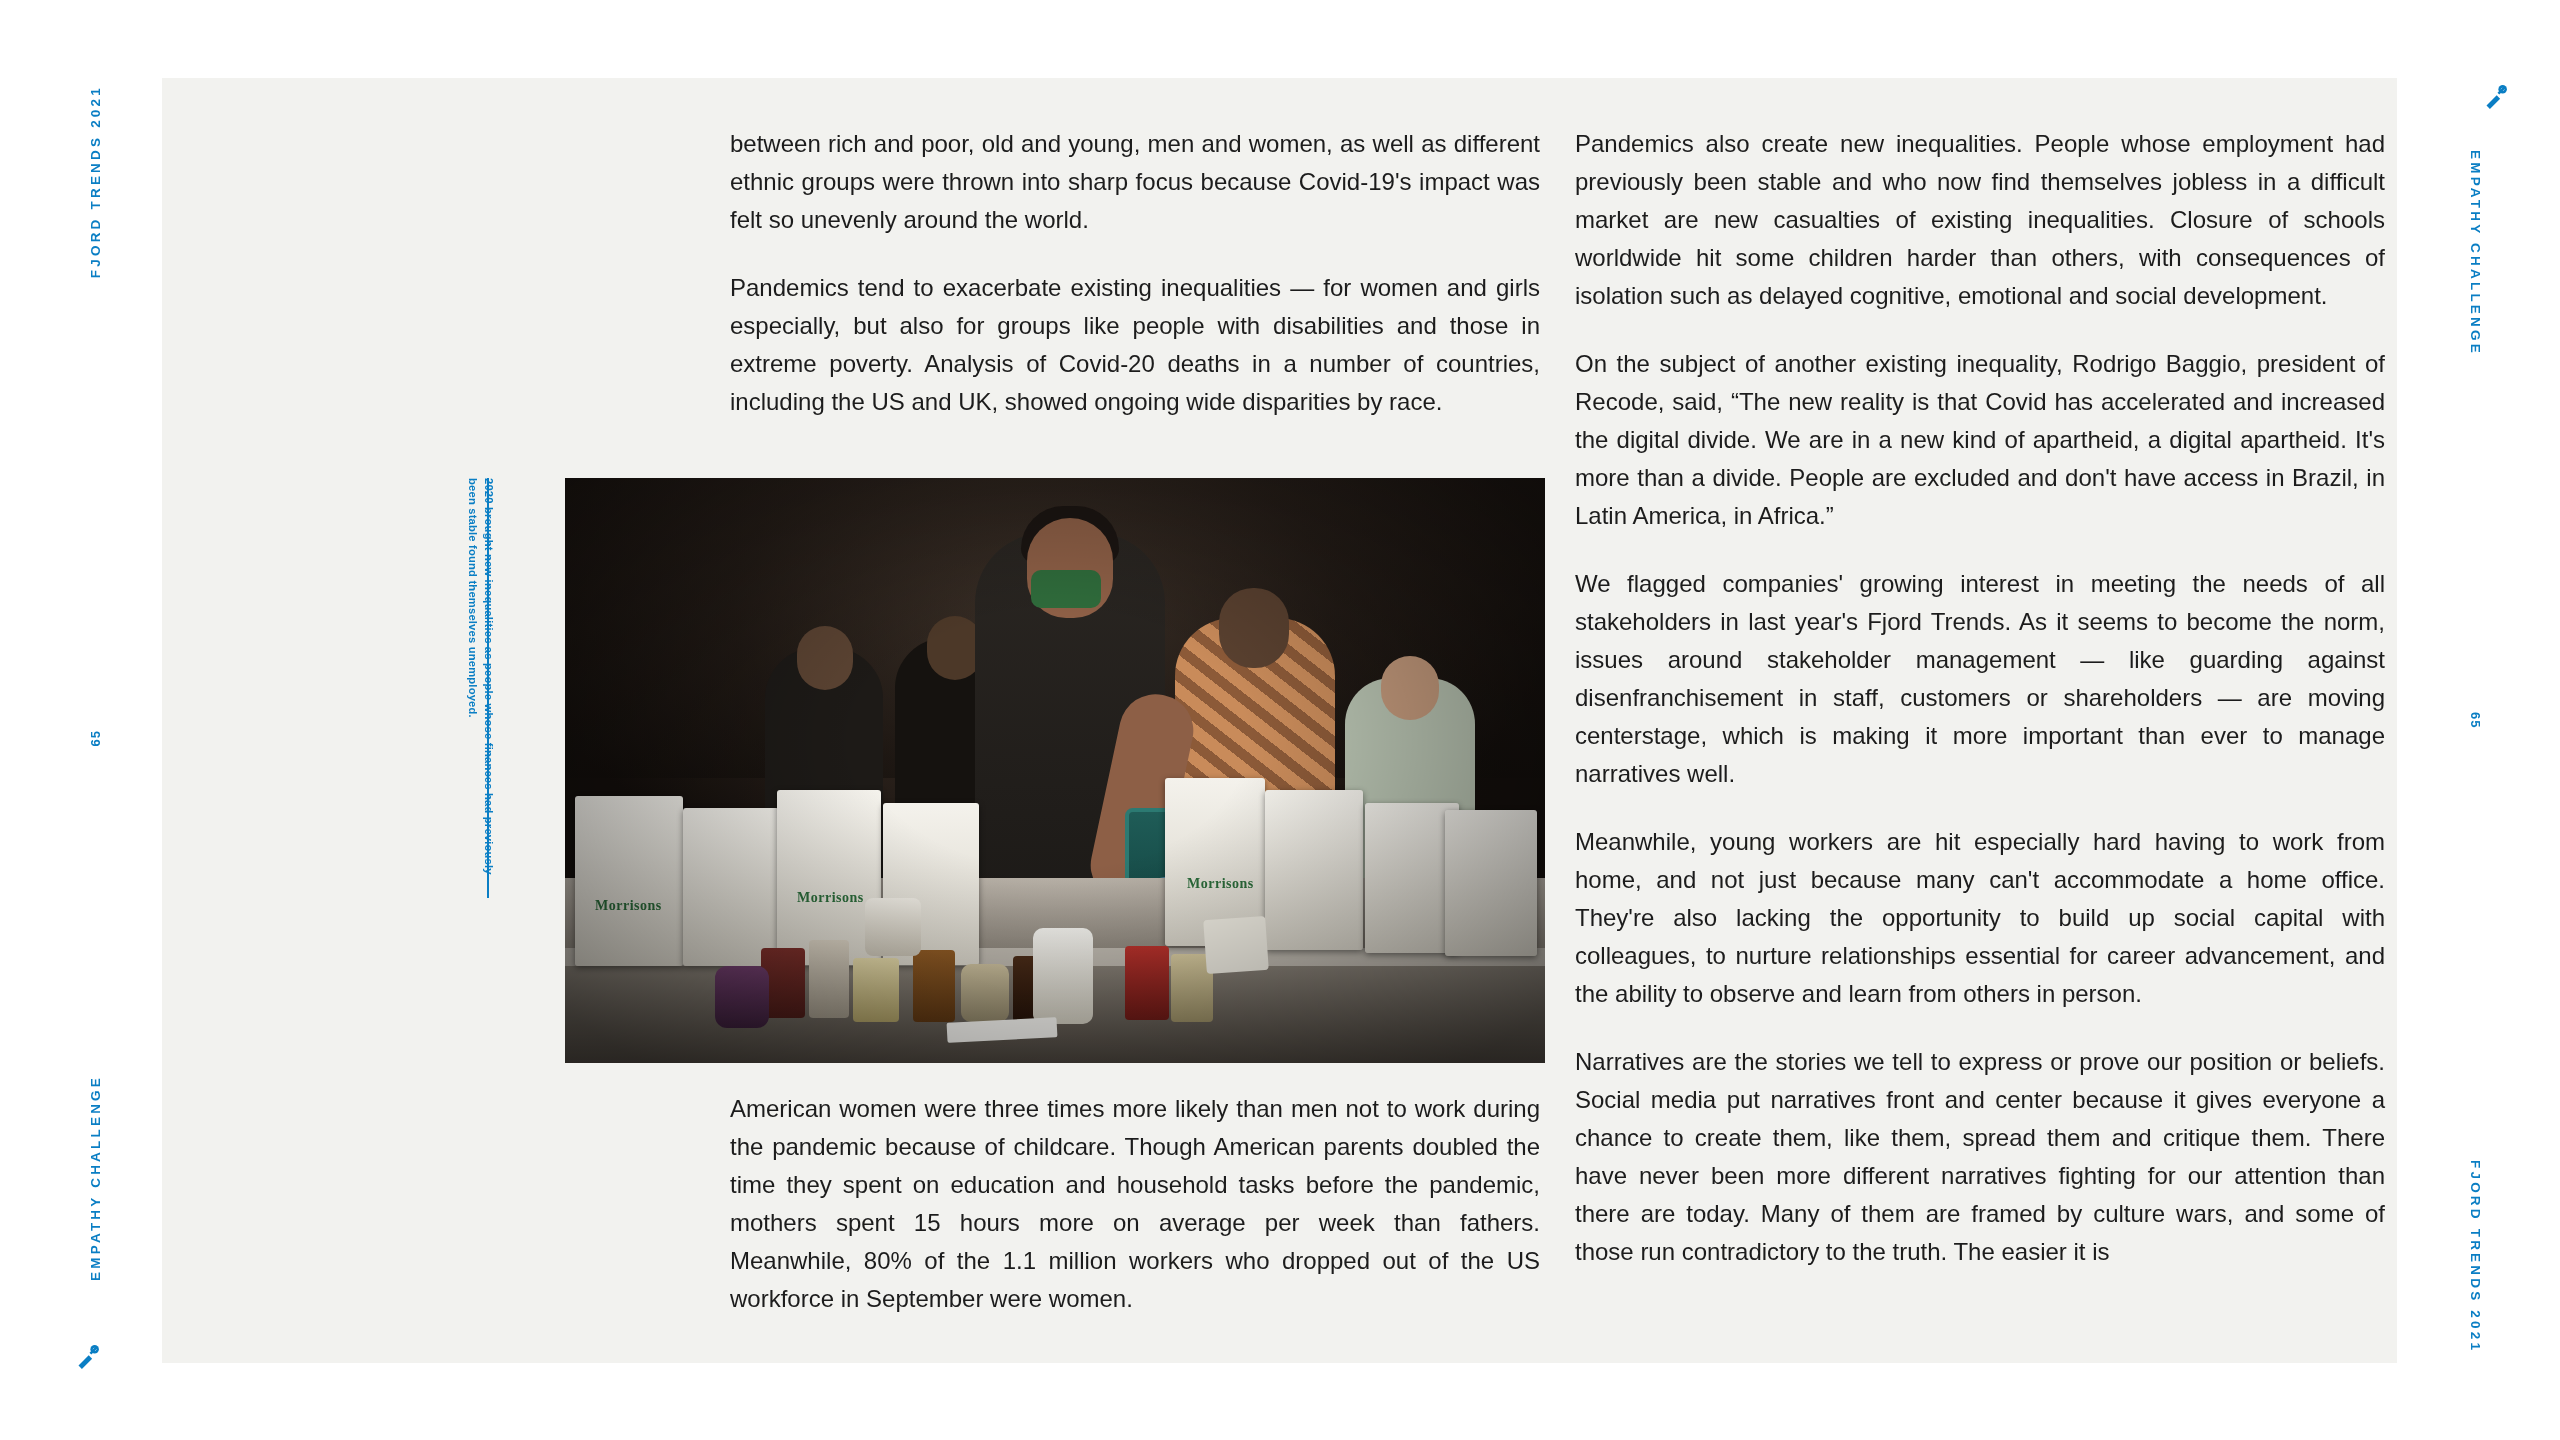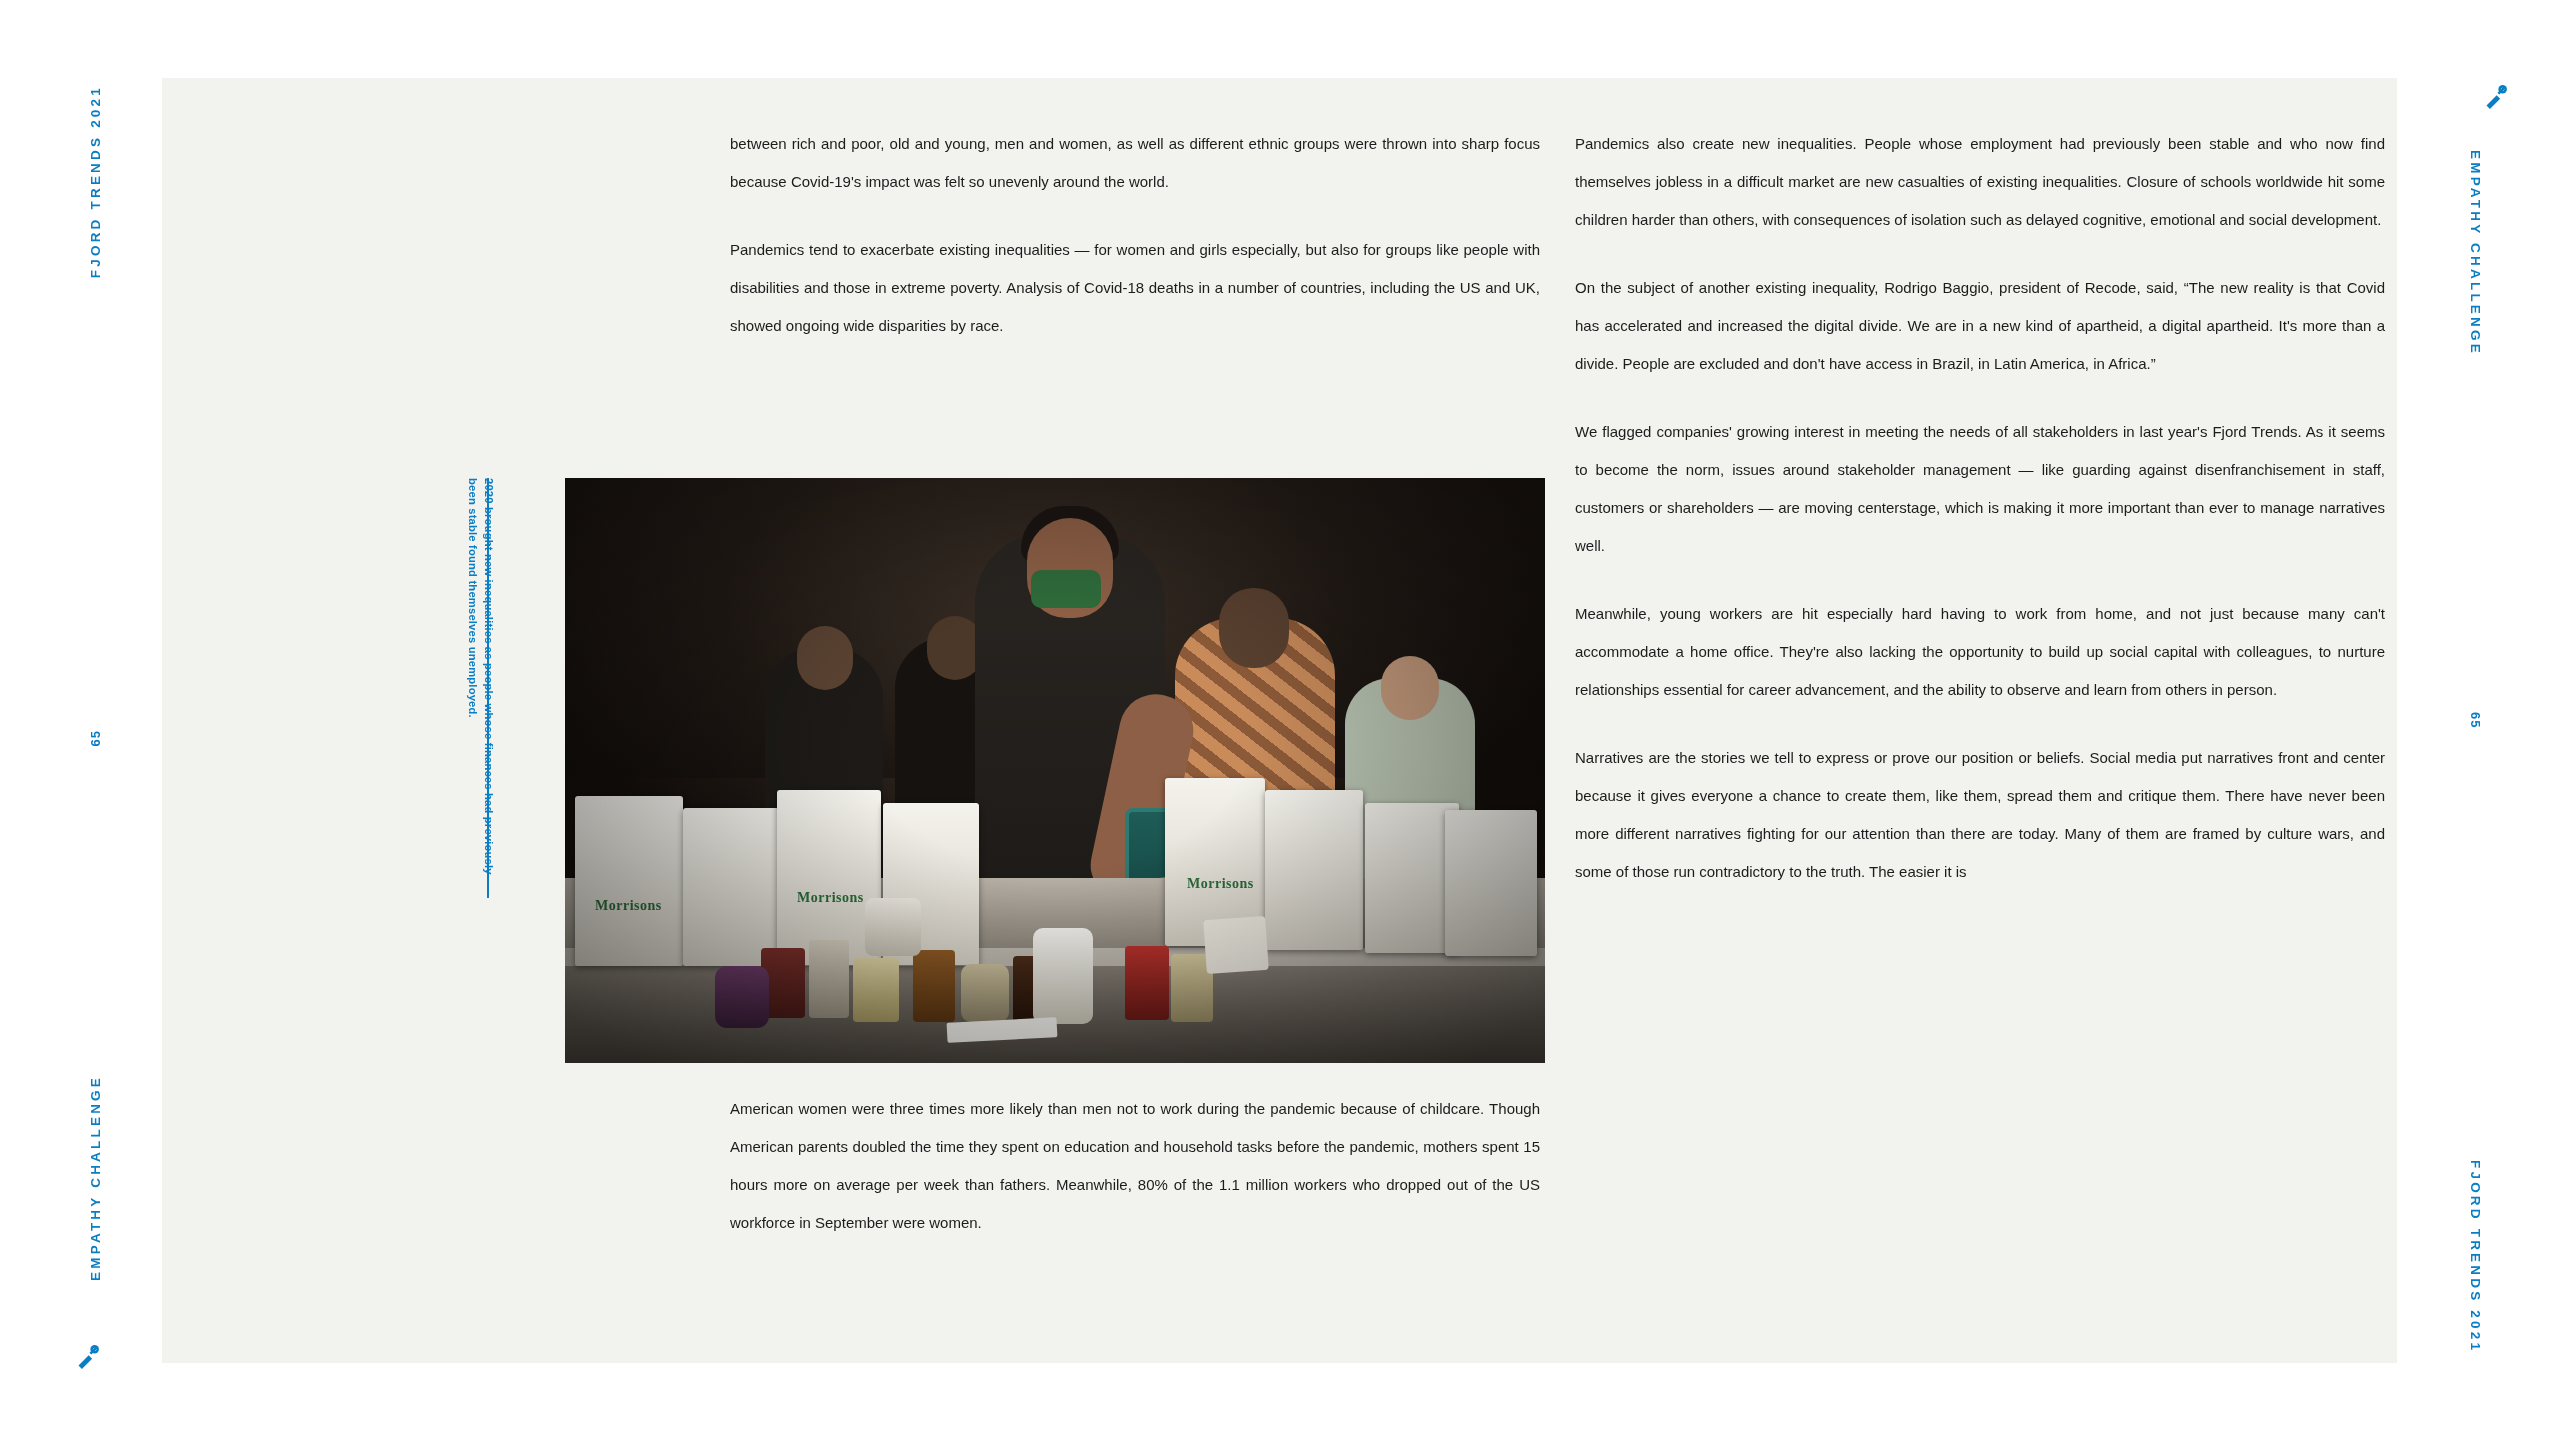--- a/index.html
+++ b/index.html
@@ -89,21 +89,21 @@
     height: 34px;
   }
   .logo-topright { left: 2478px; top: 80px; }
   .logo-bottomleft { left: 70px; top: 1340px; }
 
   
   .col {
     position: absolute;
     width: 810px;
     color: #1c1c1c;
-    font-size: 15px;
+    font-size: 24px;
     line-height: 38px;
     text-align: justify;
     font-family: "Liberation Sans", sans-serif;
   }
   .col p { margin: 0 0 30px 0; }
   .col p:last-child { margin-bottom: 0; }
   .col-left-top { left: 730px; top: 125px; }
   .col-left-bottom { left: 730px; top: 1090px; }
   .col-right { left: 1575px; top: 125px; }
 
@@ -297,21 +297,21 @@
   </svg>
   <svg class="logo logo-bottomleft" viewBox="0 0 40 40">
     <path d="M10 30 L22 18 L26 22 L14 34 Z" fill="#0a7ec4"></path>
     <circle cx="29" cy="11" r="5" fill="#0a7ec4"></circle>
     <circle cx="29" cy="11" r="2" fill="#ffffff"></circle>
     <path d="M24 16 L31 9" stroke="#0a7ec4" stroke-width="3"></path>
   </svg>
 
   <div class="col col-left-top">
     <p>between rich and poor, old and young, men and women, as well as different ethnic groups were thrown into sharp focus because Covid-19's impact was felt so unevenly around the world.</p>
-    <p>Pandemics tend to exacerbate existing inequalities — for women and girls especially, but also for groups like people with disabilities and those in extreme poverty. Analysis of Covid-18 deaths in a number of countries, including the US and UK, showed ongoing wide disparities by race.</p>
+    <p>Pandemics tend to exacerbate existing inequalities — for women and girls especially, but also for groups like people with disabilities and those in extreme poverty. Analysis of Covid-20 deaths in a number of countries, including the US and UK, showed ongoing wide disparities by race.</p>
   </div>
 
   <div class="figure">
     <div class="caption-rule"></div>
     <div class="caption">2020 brought new inequalities as people whose finances had previously been stable found themselves unemployed.</div>
     <div class="figure-image">
       <div class="ph ph-bg"></div>
       <div class="ph ph-backwall"></div>
 
       <div class="ph ph-person-b"></div>

